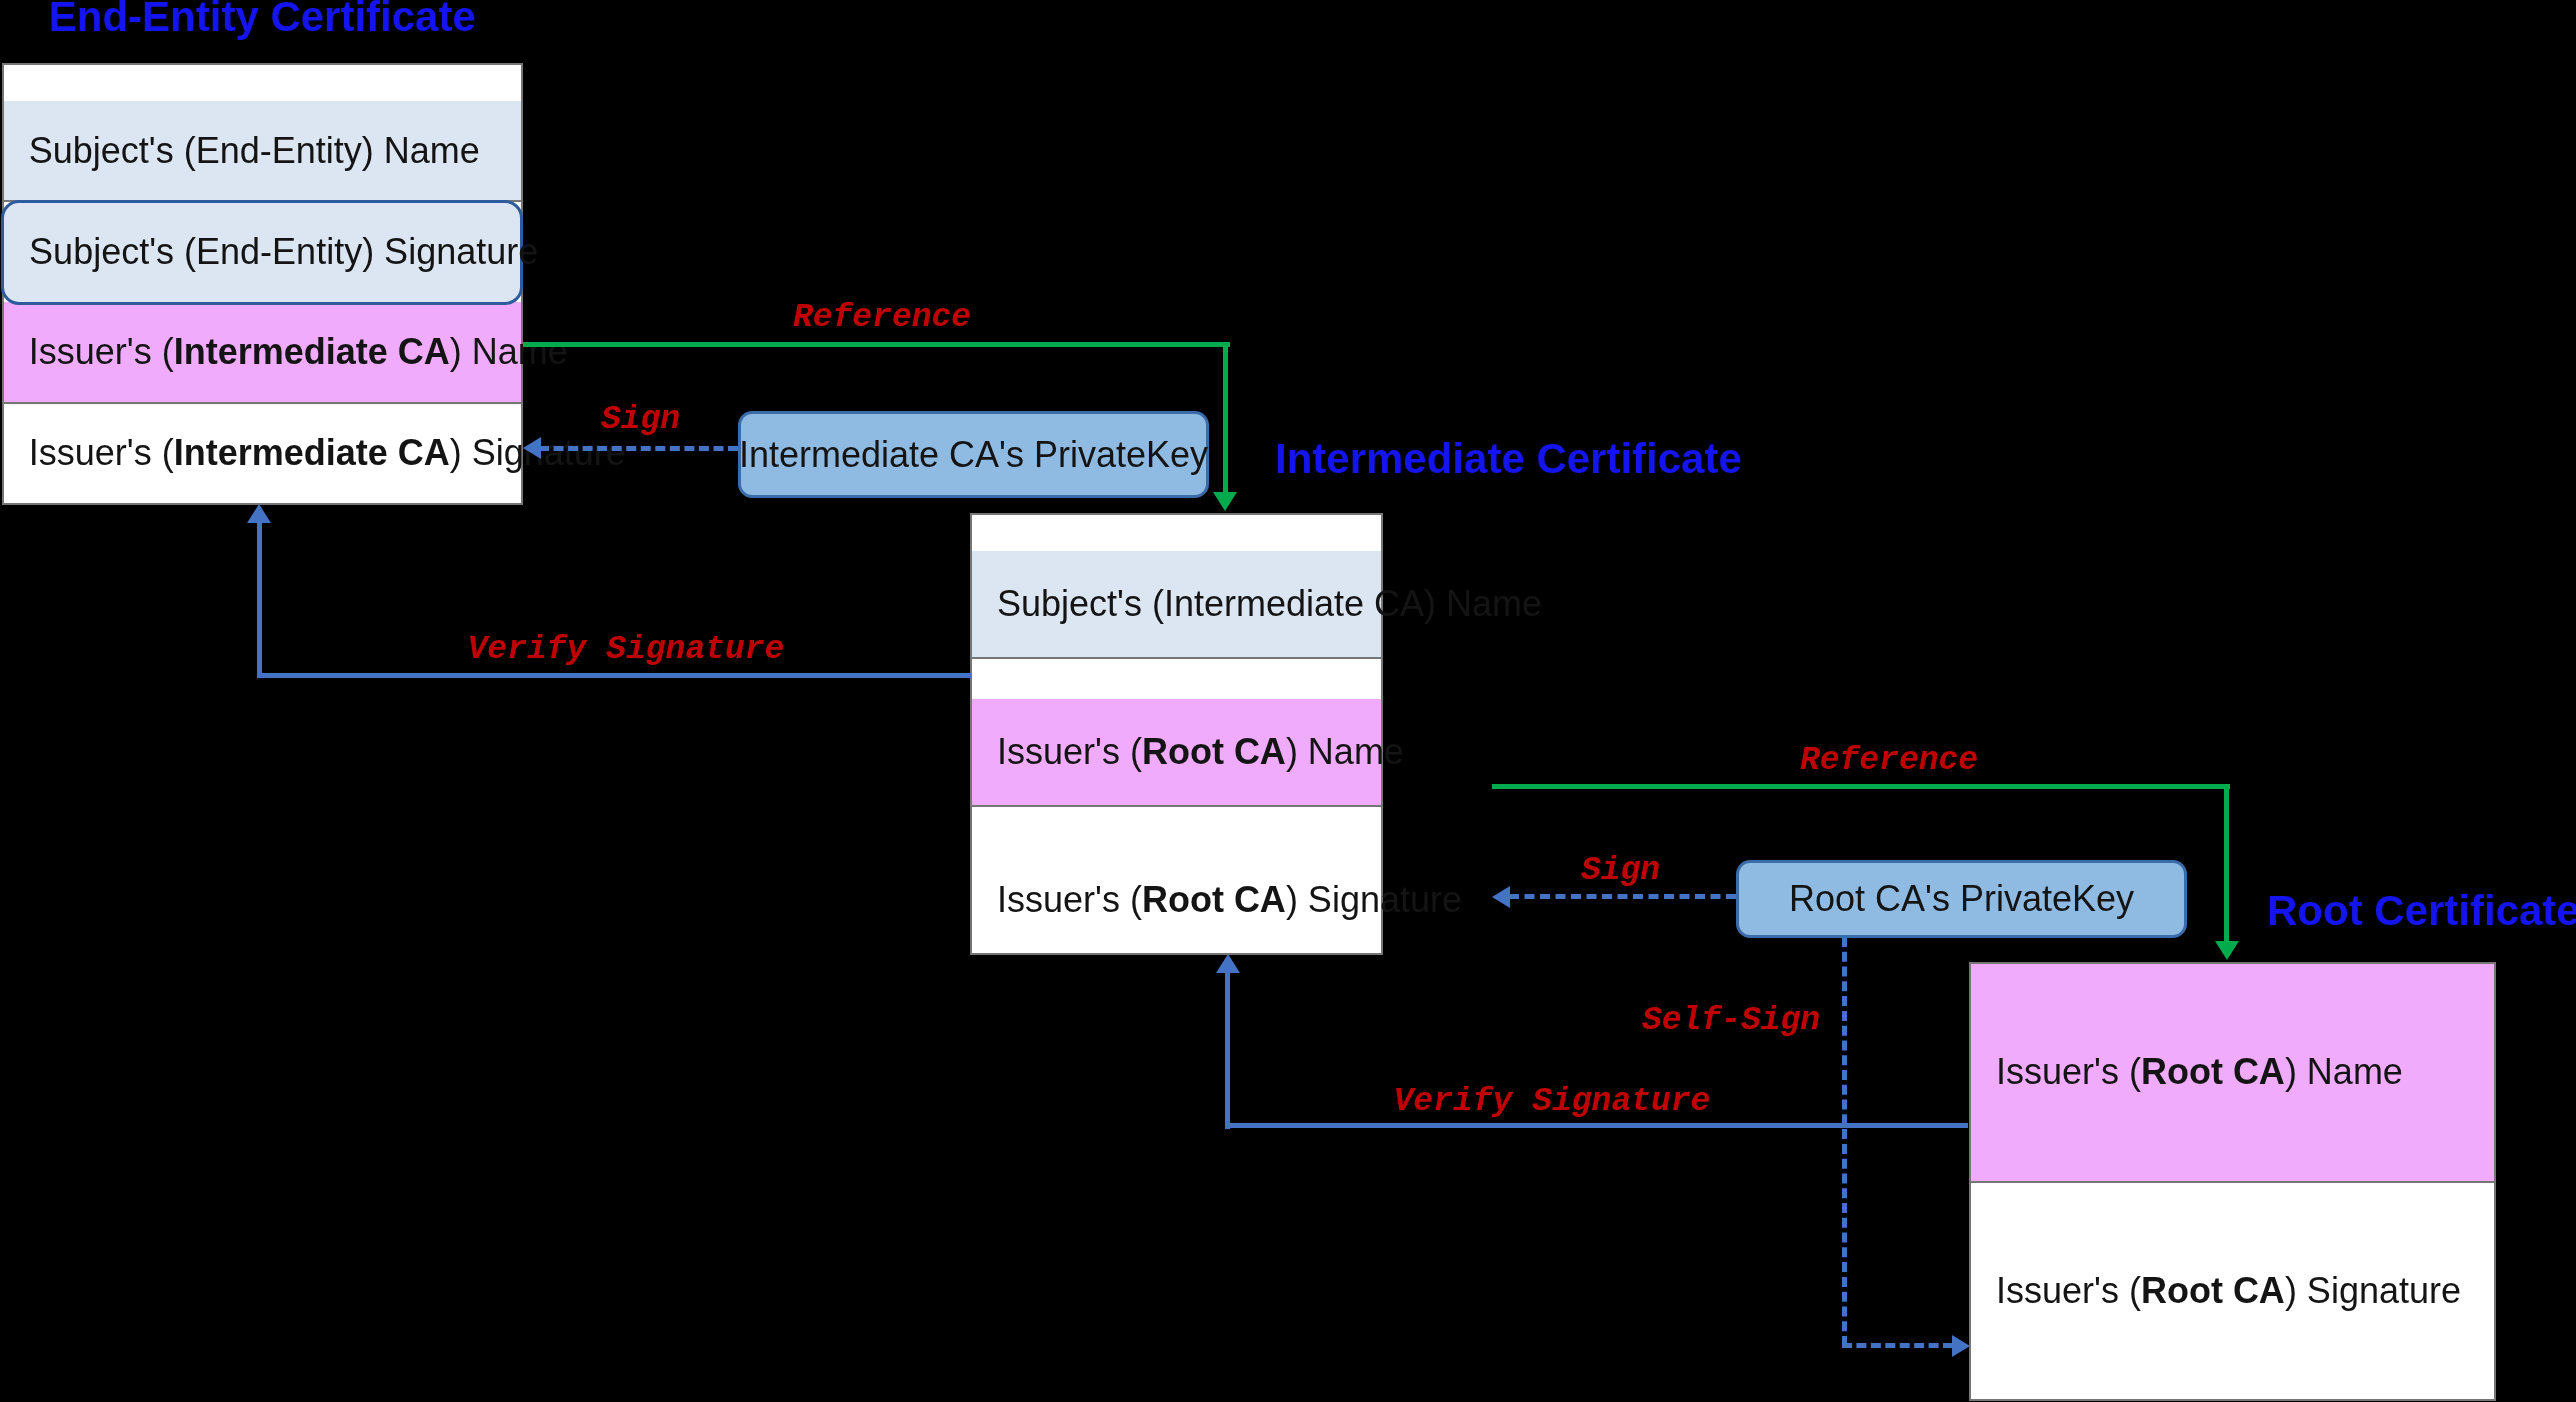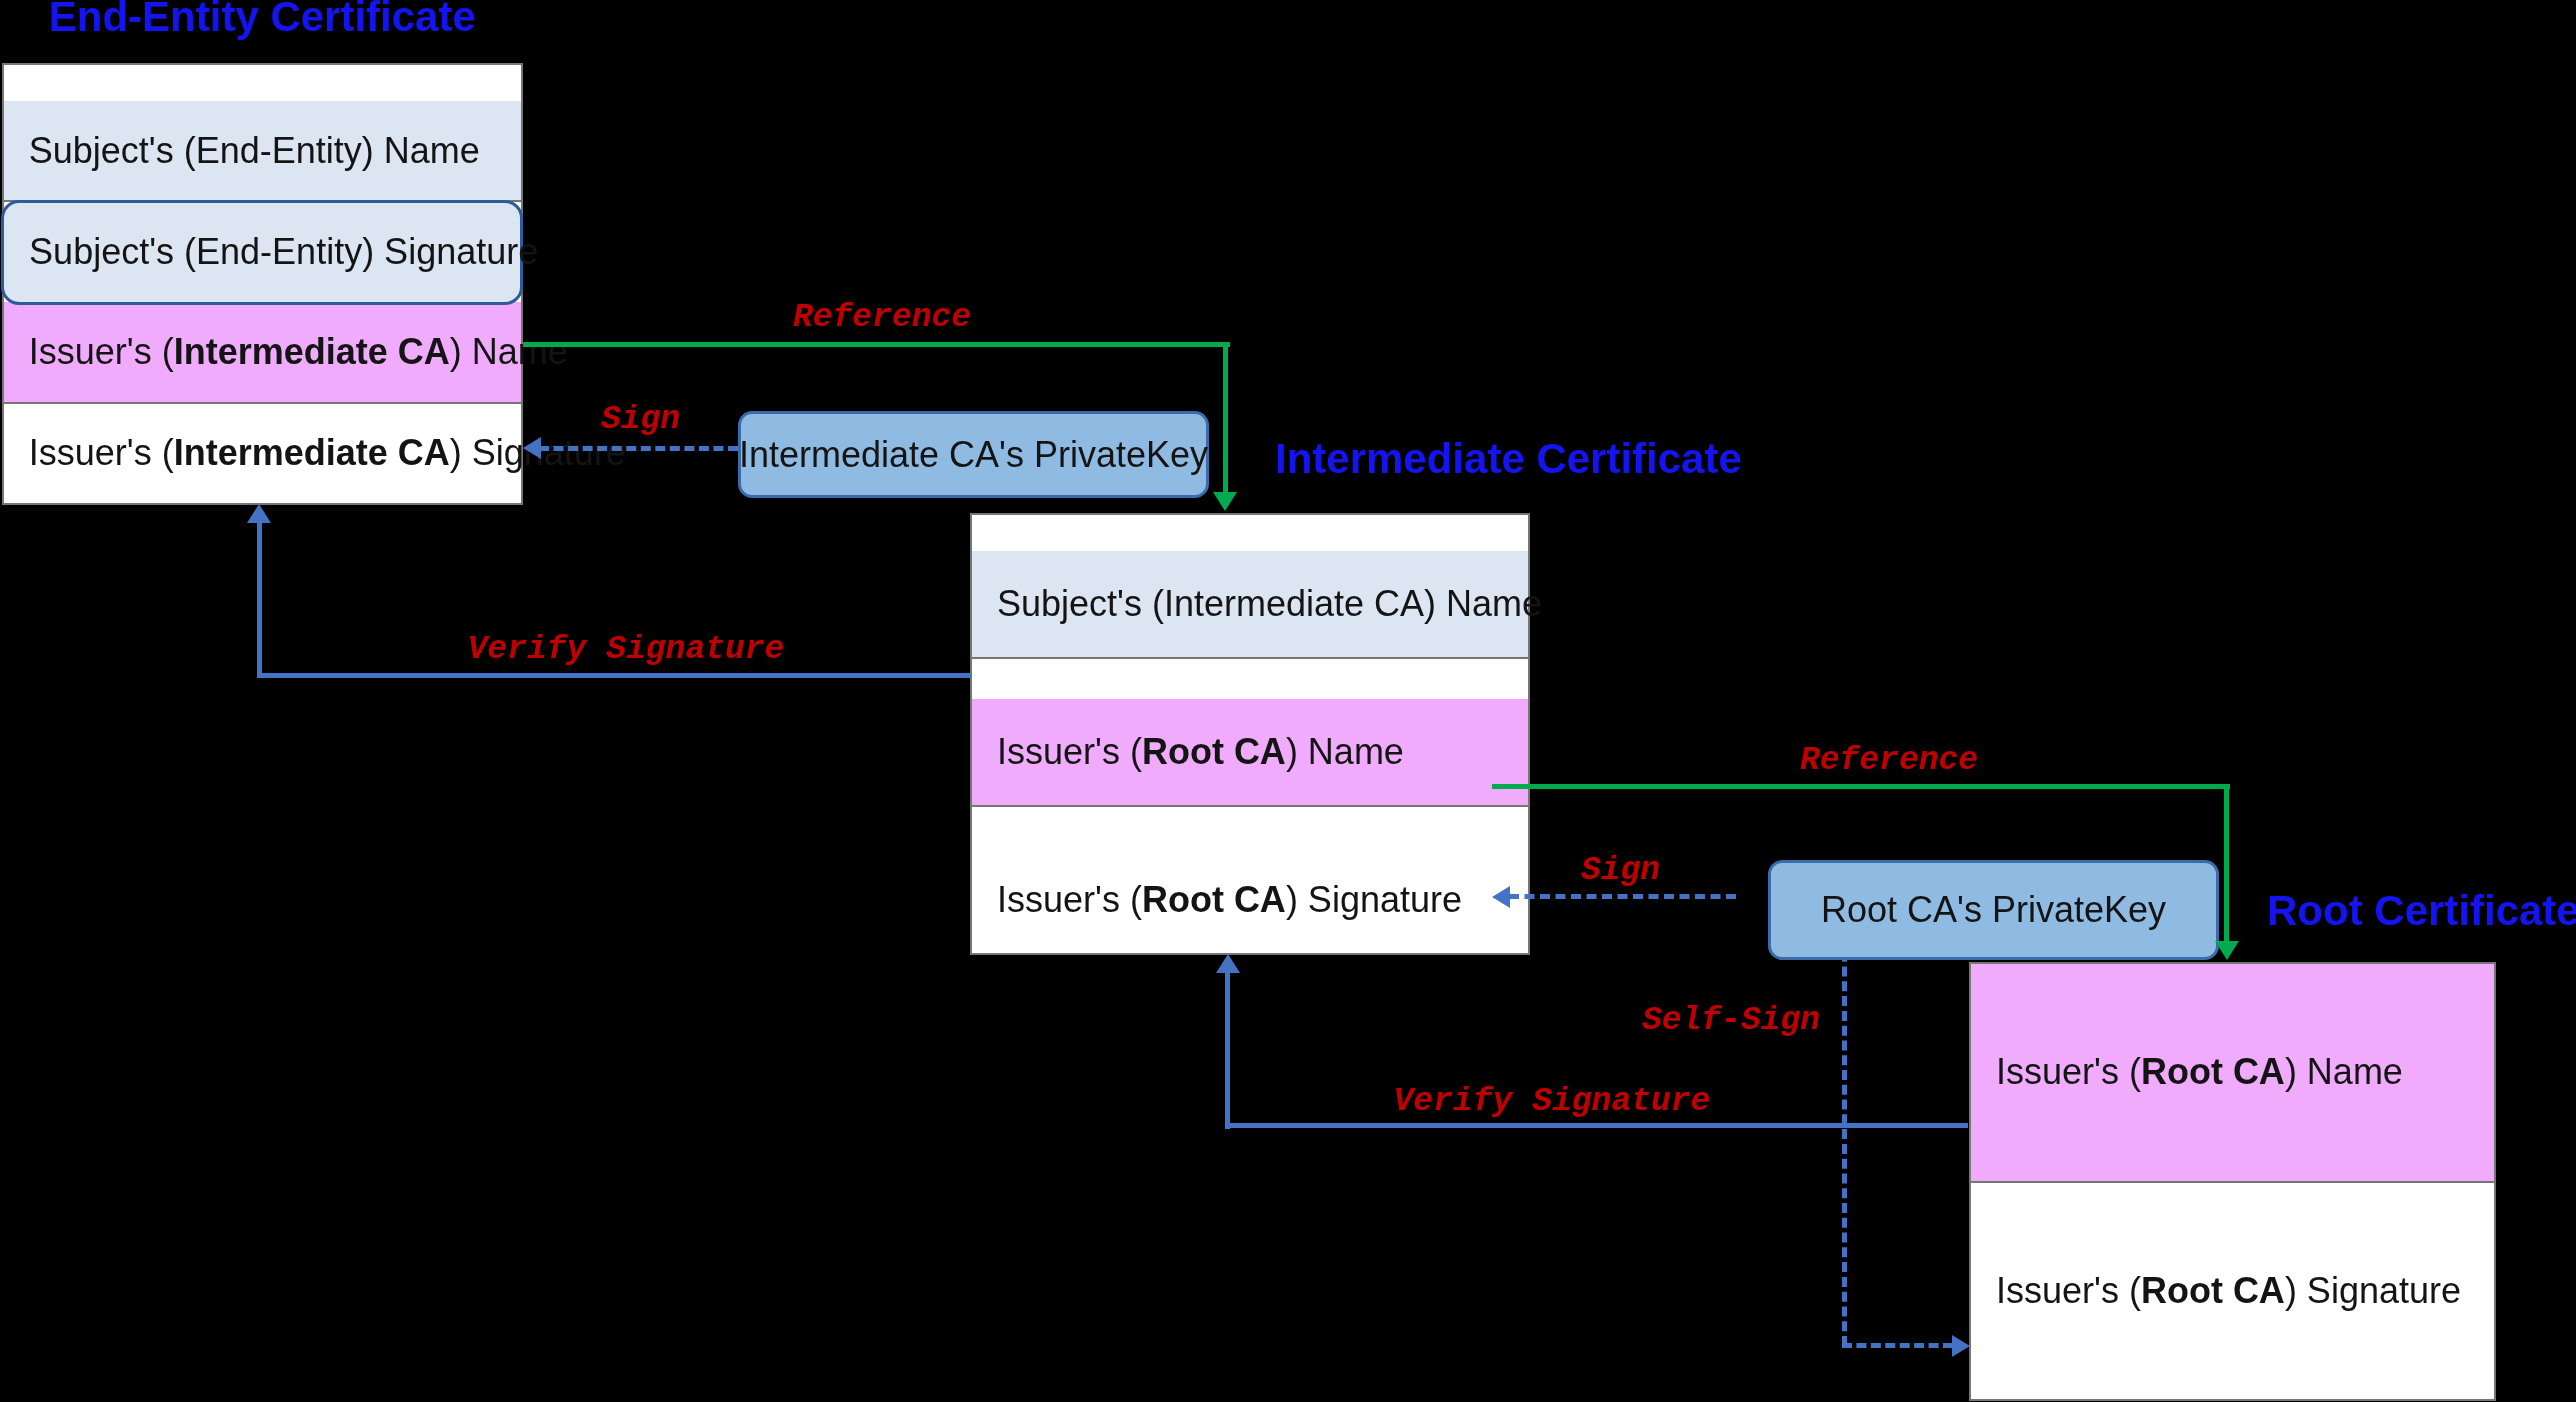--- a/index.html
+++ b/index.html
@@ -73,21 +73,21 @@
       <span>Subject's (End-Entity) Signature</span>
     </div>
     <div class="row green">
       <span><span>Issuer's (</span><span class="b">Intermediate CA</span><span>) Name</span></span>
     </div>
     <div class="row white">
       <span><span>Issuer's (</span><span class="b">Intermediate CA</span><span>) Signature</span></span>
     </div>
   </div>
 
-  <div class="cert" style="left:970px;top:513px;width:560px;height:442px;gap:40px;">
+  <div class="cert" style="left:970px;top:513px;width:413px;height:442px;gap:40px;">
     <div class="row blue">
       <span>Subject's (Intermediate CA) Name</span>
     </div>
     <div class="row green">
       <span><span>Issuer's (</span><span class="b">Root CA</span><span>) Name</span></span>
     </div>
     <div class="row white">
       <span><span>Issuer's (</span><span class="b">Root CA</span><span>) Signature</span></span>
     </div>
   </div>
@@ -97,21 +97,21 @@
       <span><span>Issuer's (</span><span class="b">Root CA</span><span>) Name</span></span>
     </div>
     <div class="row white">
       <span><span>Issuer's (</span><span class="b">Root CA</span><span>) Signature</span></span>
     </div>
   </div>
 
   <div class="privkey" style="left:738px;top:411px;width:471px;height:87px;">
     <span>Intermediate CA's PrivateKey</span>
   </div>
-  <div class="privkey" style="left:1736px;top:860px;width:451px;height:100px;margin-left:32px;">
+  <div class="privkey" style="left:1736px;top:860px;width:451px;height:78px;">
     <span>Root CA's PrivateKey</span>
   </div>
 
   <div class="seg green" style="left:523px;top:342px;width:707px;height:5.4px;"></div>
   <div class="seg green" style="left:1223px;top:342px;width:5.4px;height:152px;"></div>
   <div class="arr down-green" style="left:1213px;top:492px;"></div>
   <div class="red-label" style="left:739px;top:299px;width:286px;">Reference</div>
 
   <div class="dash-h" style="left:539px;top:446px;width:199px;"></div>
   <div class="arr left-blue" style="left:523px;top:437px;"></div>

